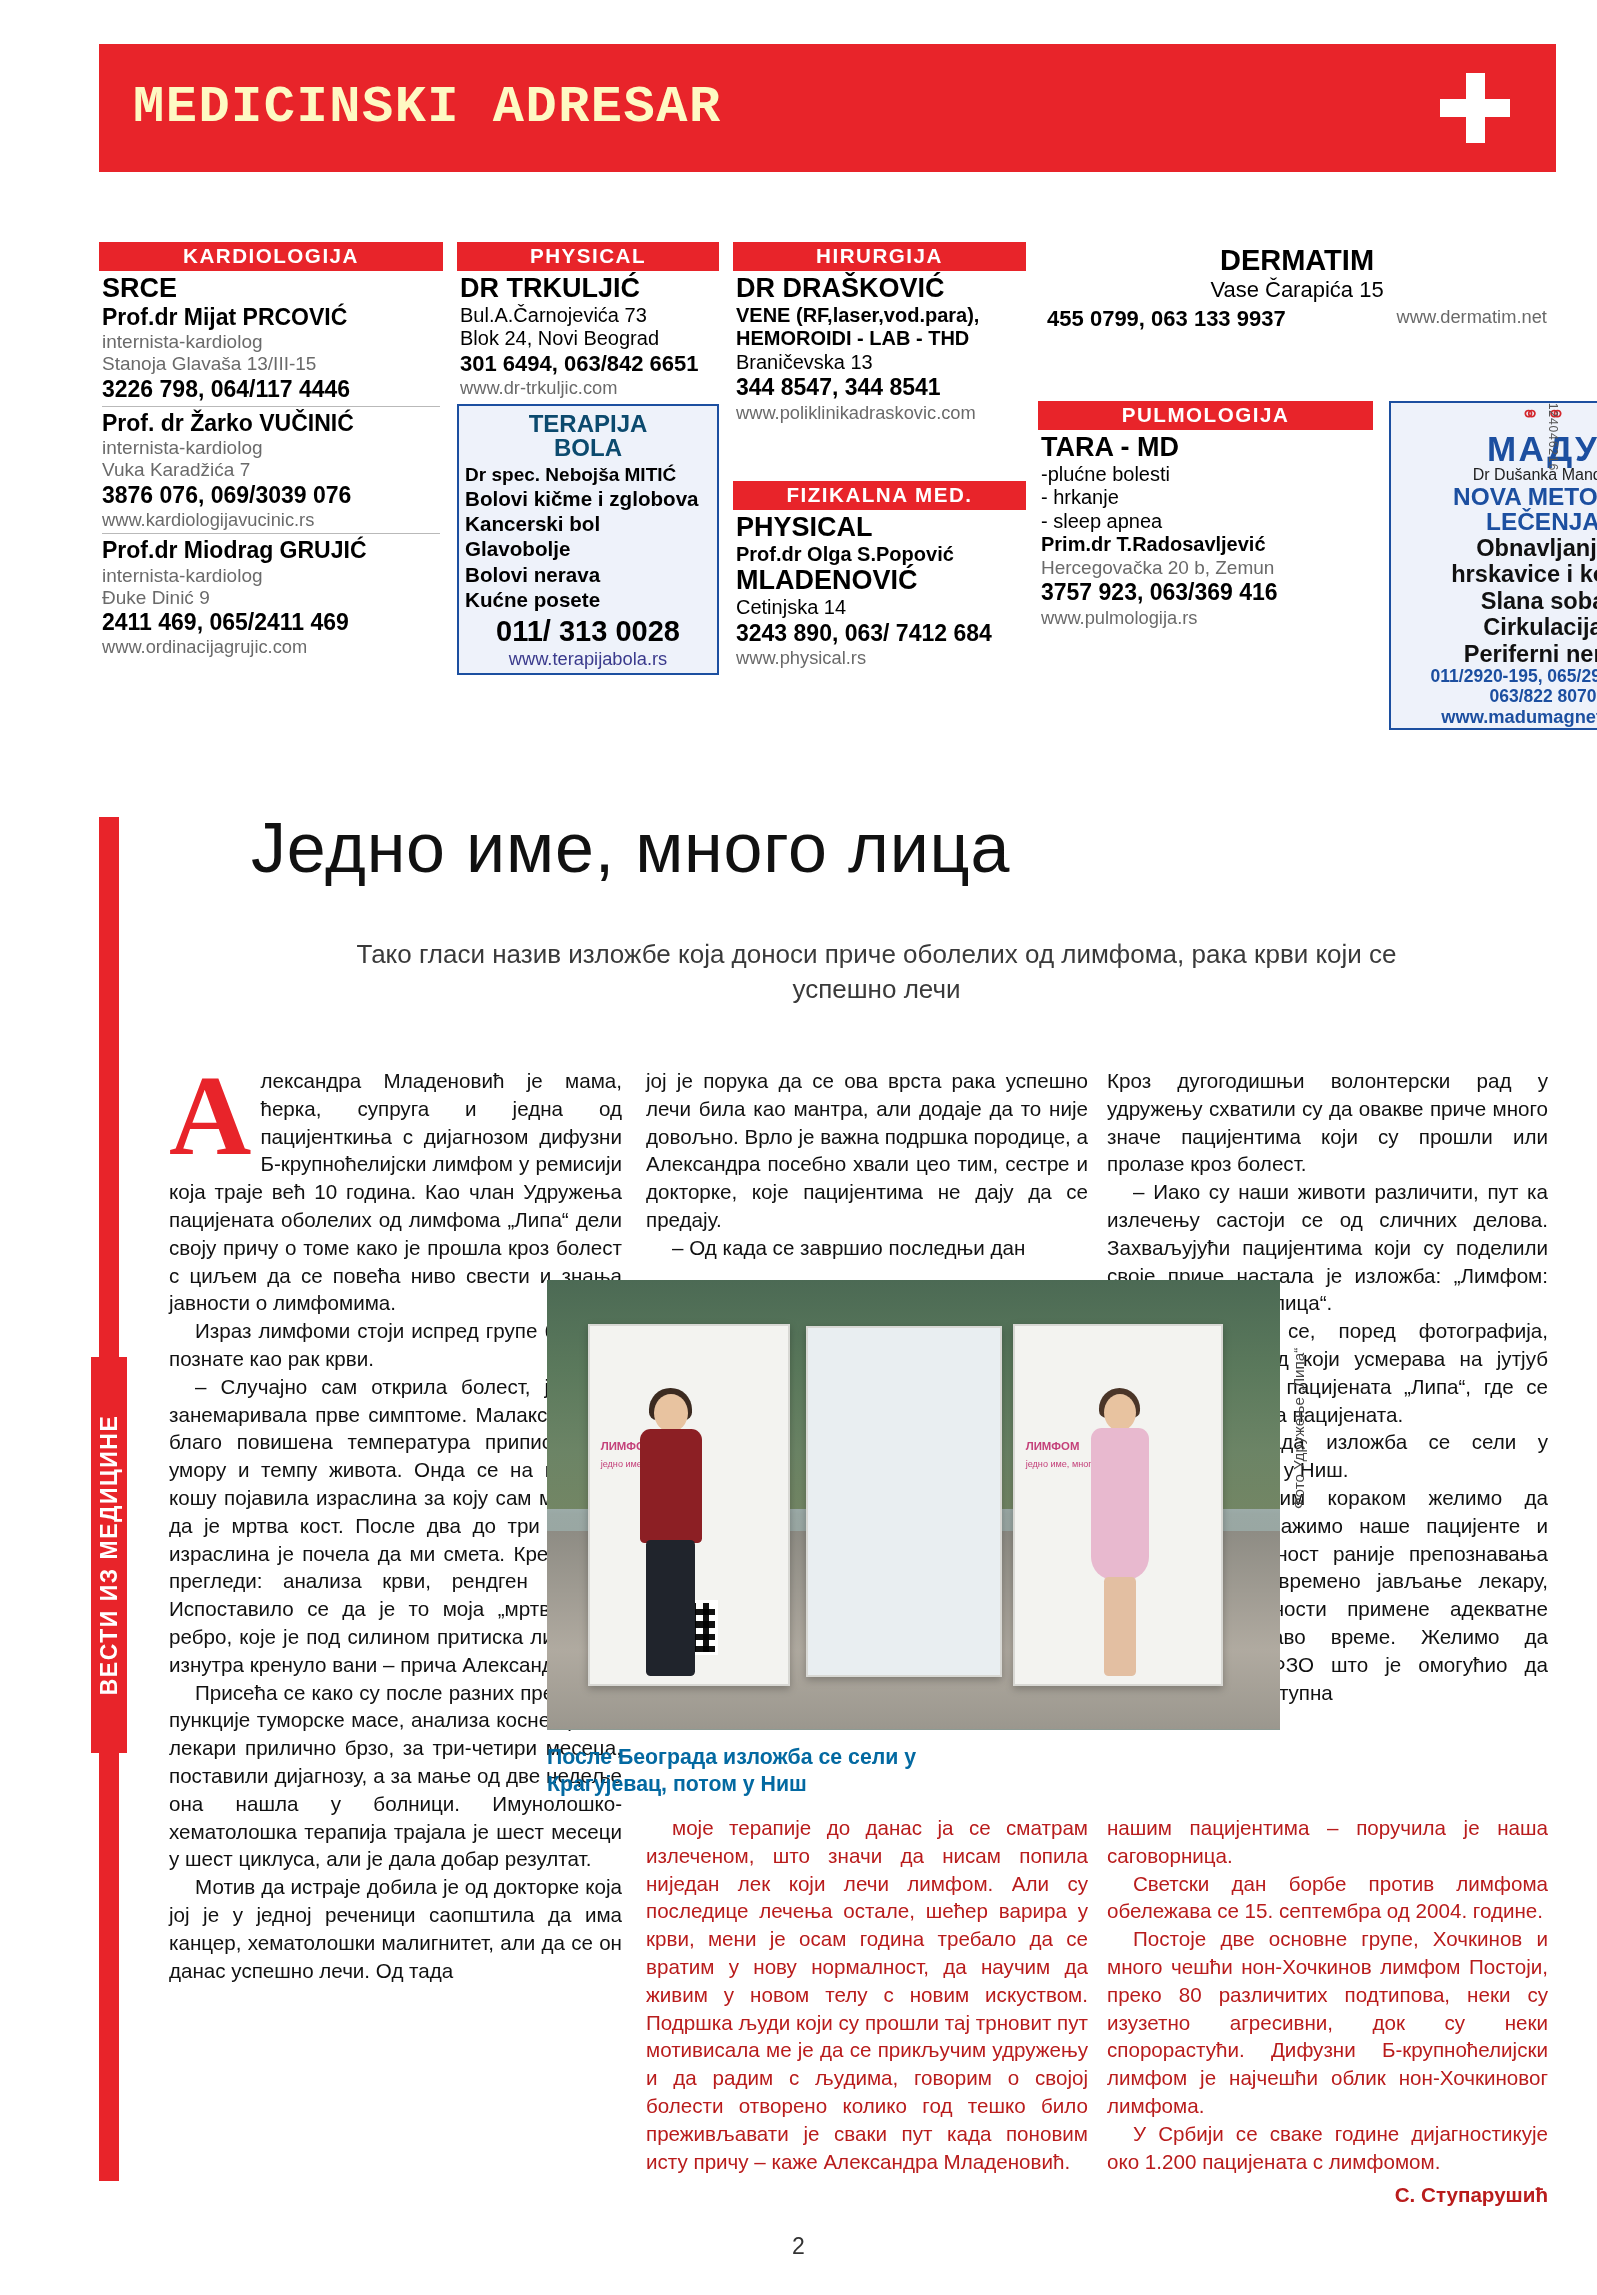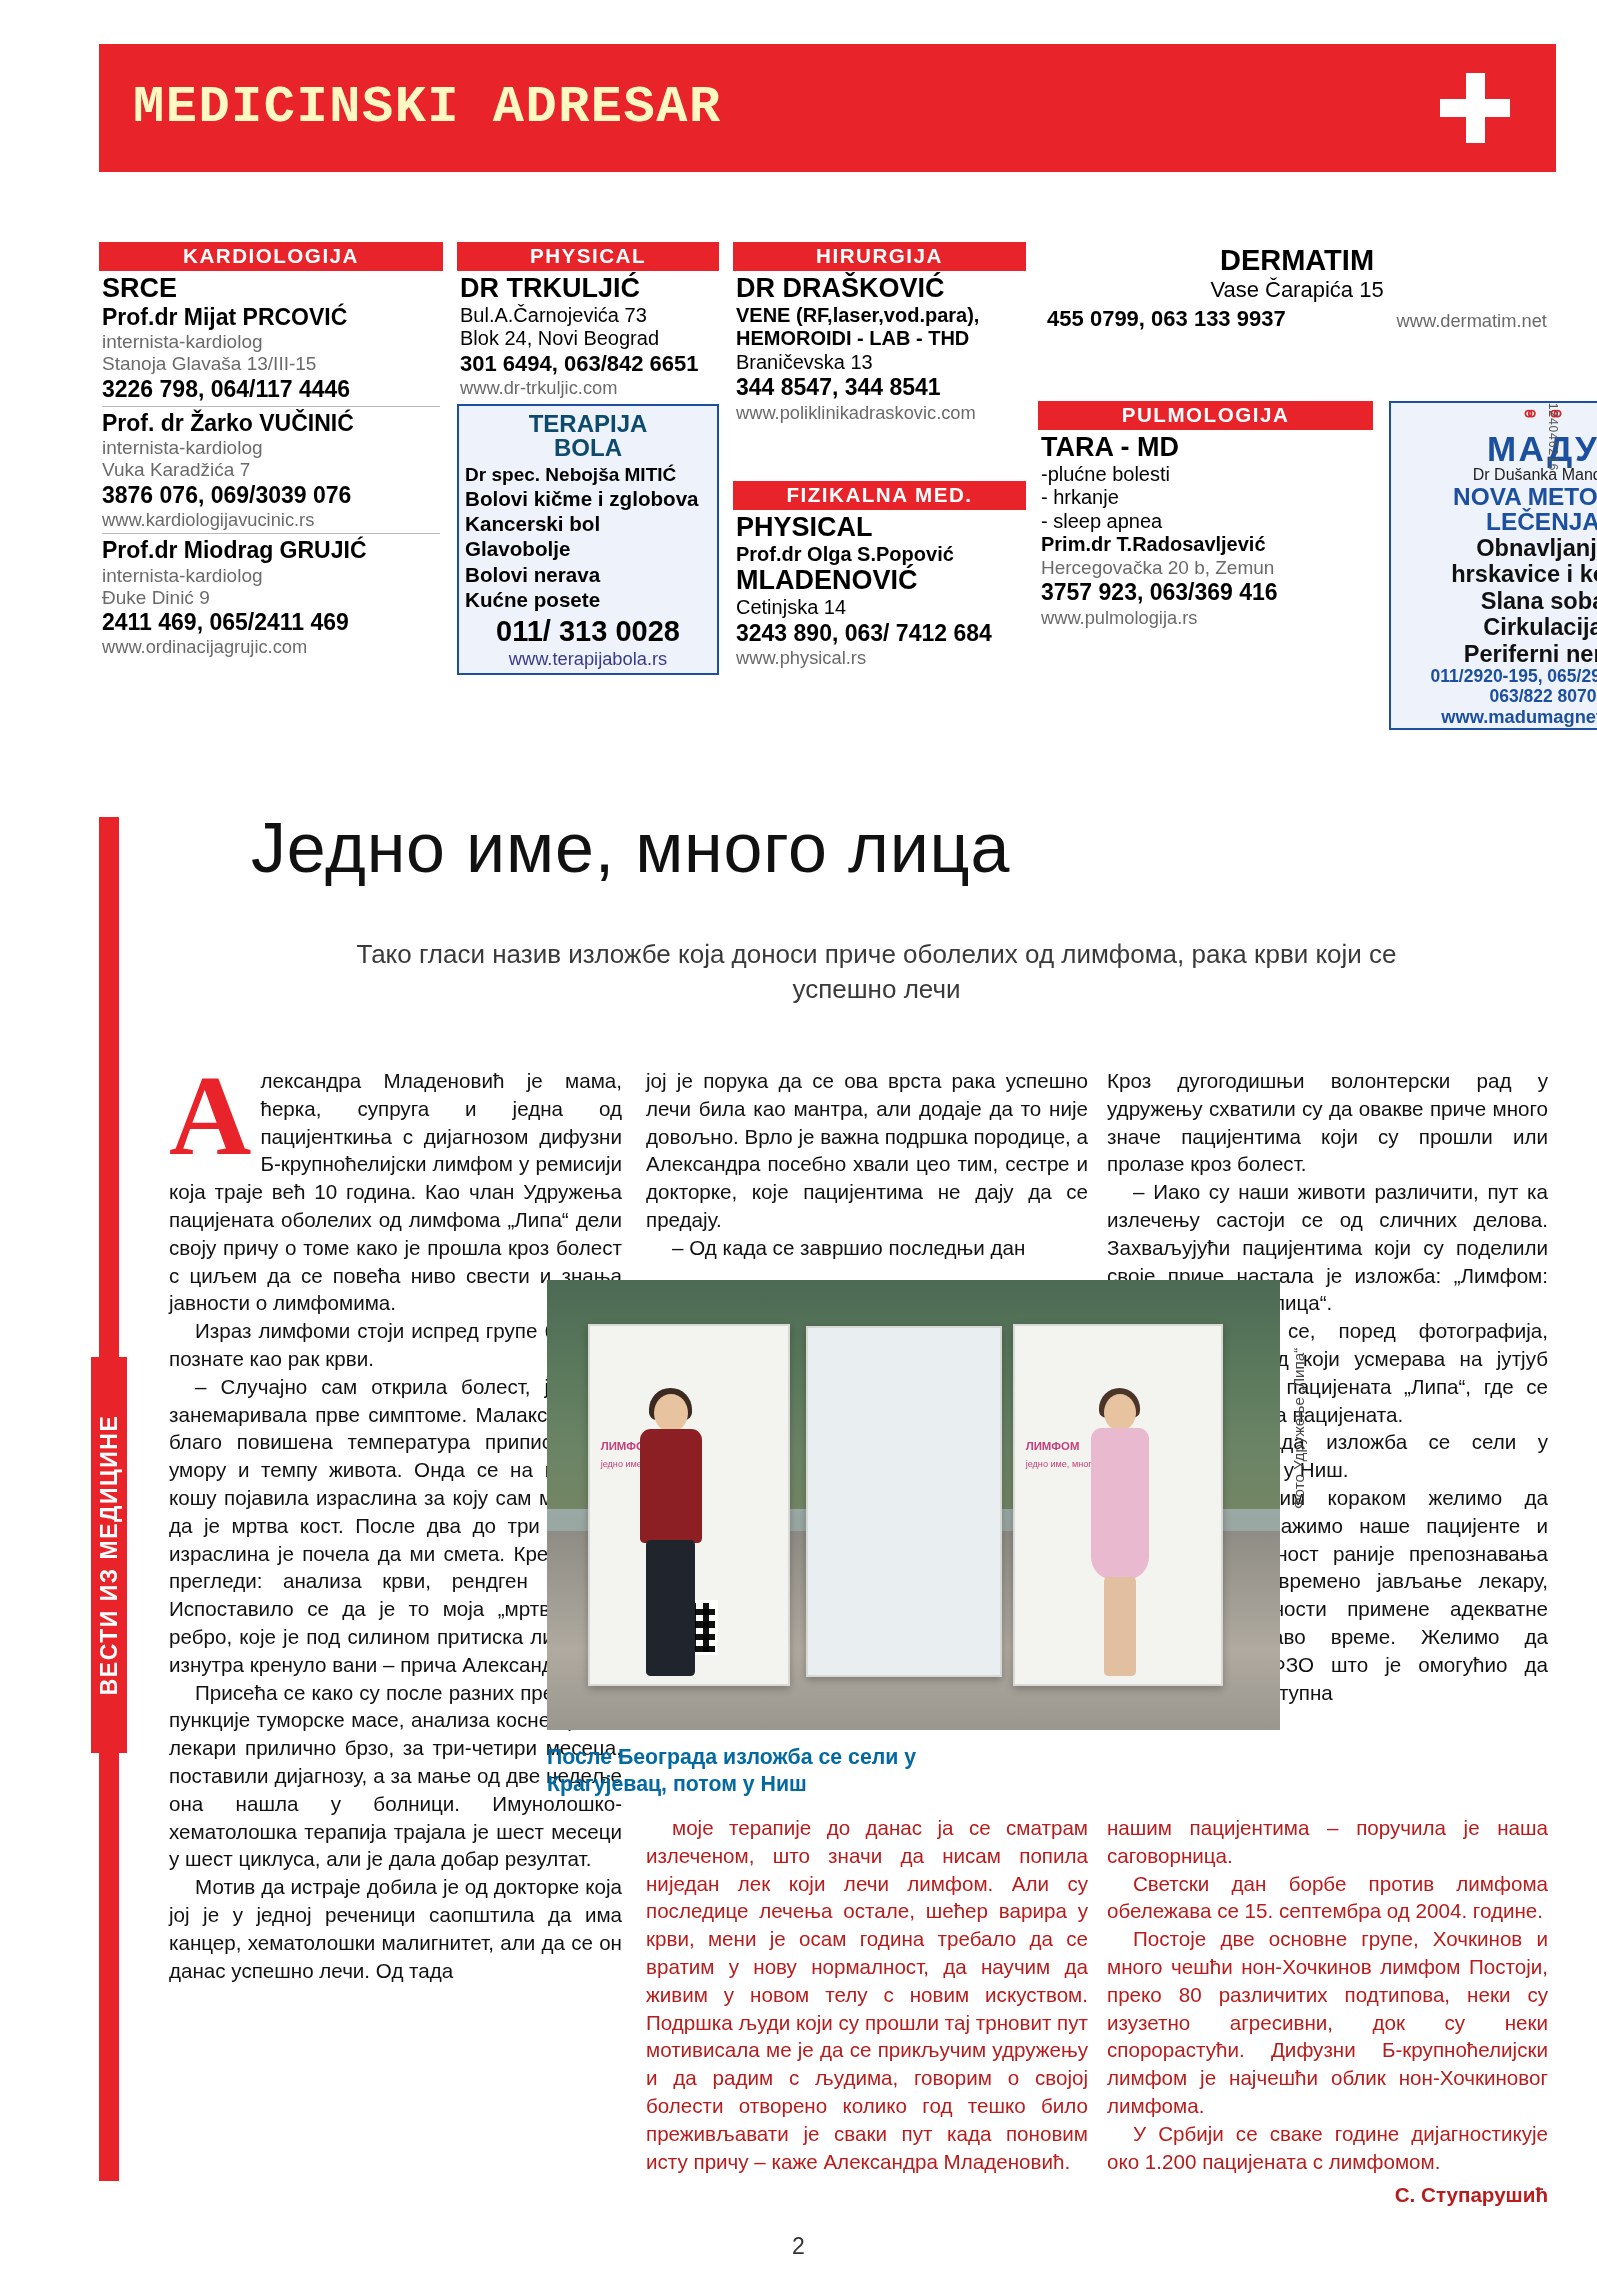--- a/index.html
+++ b/index.html
@@ -489,21 +489,21 @@
         <div>Cetinjska 14</div>
         <div class="ad-line-bold" style="font-size:23px">3243 890, 063/ 7412 684</div>
         <div class="ad-line-web">www.physical.rs</div>
       </div>
     </div>
 
     <div class="ad" id="ad-dermatologija">
       <div class="ad-body" style="text-align:center">
         <div class="ad-line-big" style="font-size:29px">DERMATIM</div>
         <div style="font-size:22px">Vase Čarapića 15</div>
-        <div style="display:flex;justify-content:space-between;align-items:flex-end;padding:3px 6.1px 0">
+        <div style="display:flex;justify-content:space-between;align-items:flex-start;padding:3px 6.1px 0">
           <span class="ad-line-bold" style="font-size:22px">455 0799,   063 133 9937</span>
           <span class="ad-line-web">www.dermatim.net</span>
         </div>
       </div>
     </div>
 
     <div class="ad" id="ad-pulmologija">
       <div class="ad-header">PULMOLOGIJA</div>
       <div class="ad-body">
         <div class="ad-line-big">TARA - MD</div>

